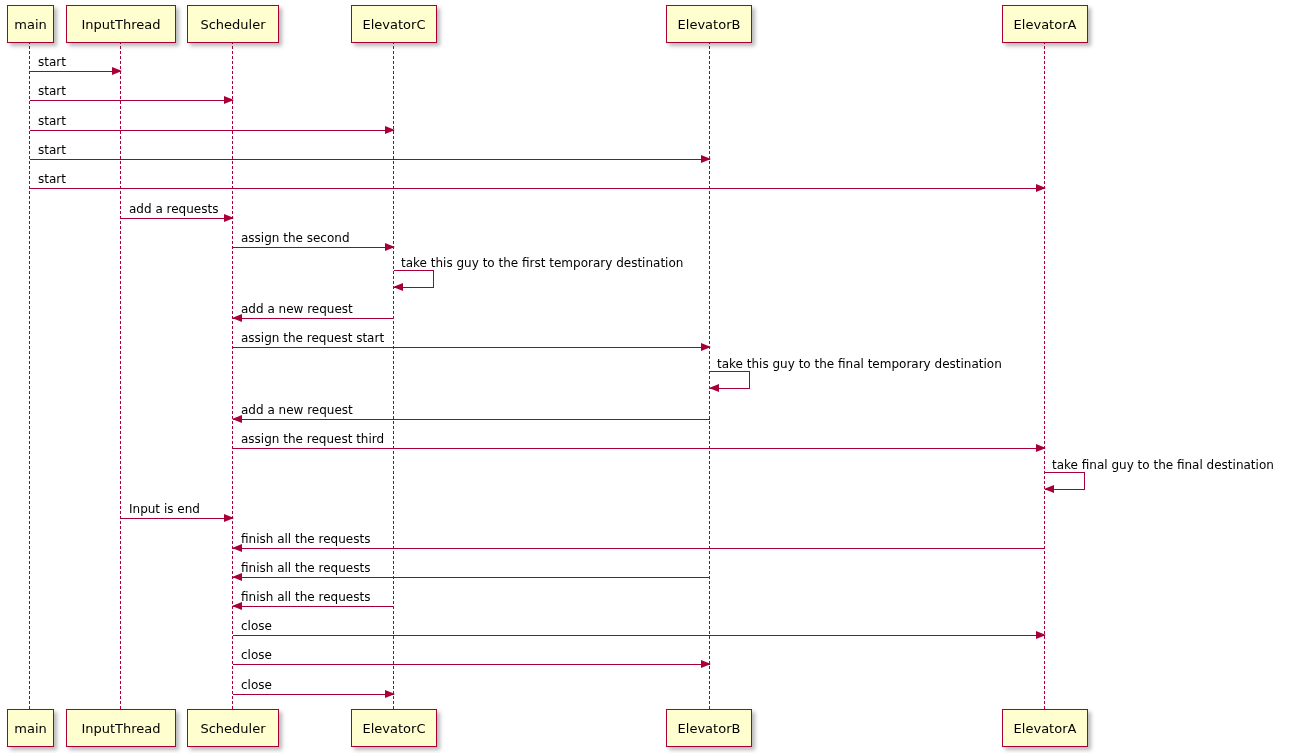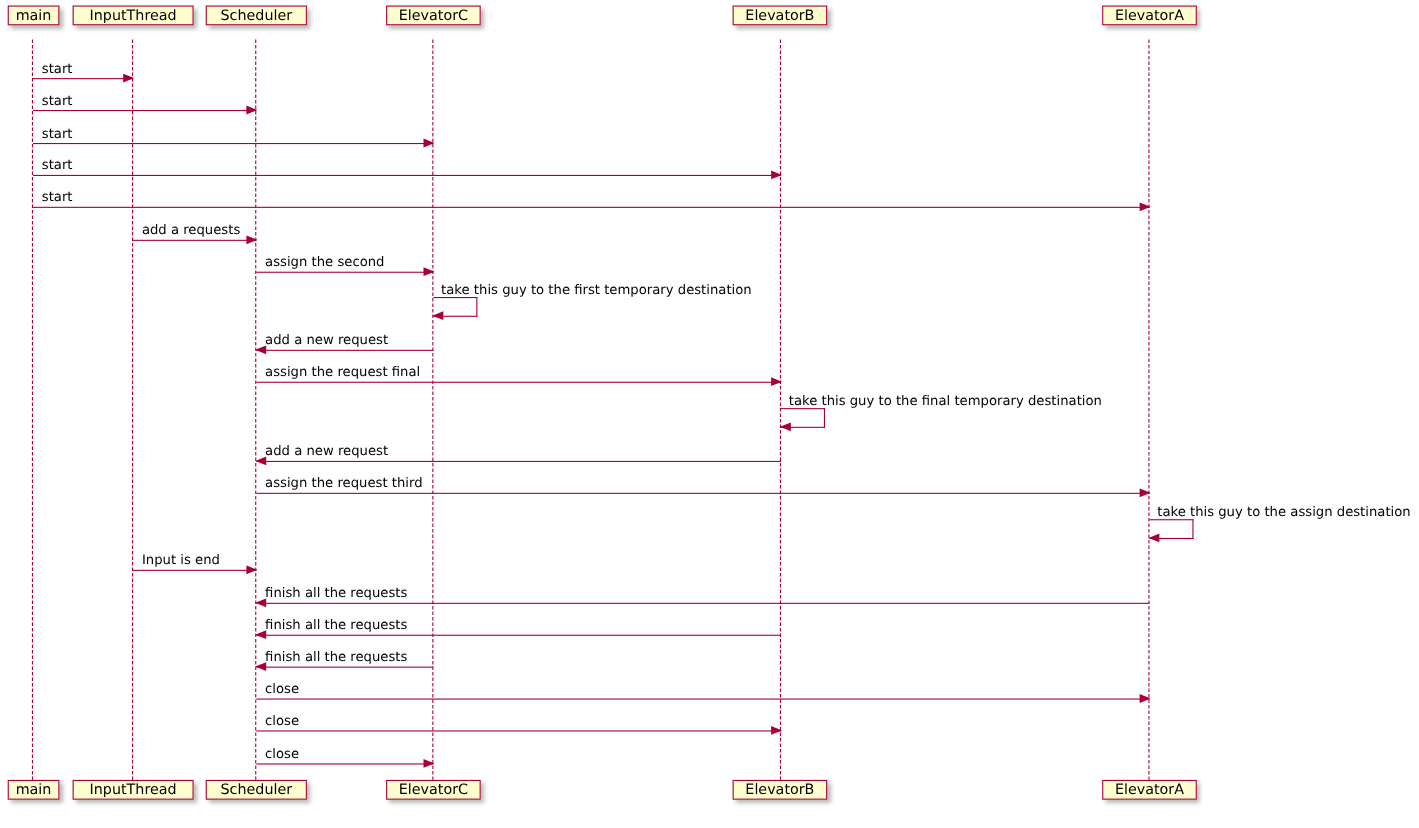--- a/index.html
+++ b/index.html
@@ -24,21 +24,21 @@
     background: #FEFECE;
     border: 1.5px solid #A80036;
     color: #000000;
     font-size: 13px;
     line-height: 1;
     display: flex;
     align-items: center;
     justify-content: center;
     white-space: nowrap;
     box-shadow: 3px 3px 4px rgba(0,0,0,0.28);
-    height: 18px;
+    height: 38px;
     z-index: 5;
   }
   
   .lifeline {
     position: absolute;
     width: 0;
     border-left: 1.5px dashed #A80036;
     z-index: 1;
   }
   
@@ -136,41 +136,41 @@
         <div class="msg-label" style="left: 401px; top: 257px;">take this guy to the first temporary destination</div>
       </div>
       <div>
         <div class="msg-line" style="left: 233px; top: 318px; width: 161px;"></div>
         <div class="arrow left" style="left: 232px; top: 314px;"></div>
         <div class="msg-label" style="left: 241px; top: 303px;">add a new request</div>
       </div>
       <div>
         <div class="msg-line" style="left: 233px; top: 347px; width: 477px;"></div>
         <div class="arrow right" style="left: 701px; top: 343px;"></div>
-        <div class="msg-label" style="left: 241px; top: 332px;">assign the request final</div>
+        <div class="msg-label" style="left: 241px; top: 332px;">assign the request start</div>
       </div>
       <div>
         <div class="selfloop" style="left: 710px; top: 371px; width: 40px; height: 18px;"></div>
         <div class="arrow left" style="left: 709px; top: 384px;"></div>
         <div class="msg-label" style="left: 717px; top: 358px;">take this guy to the final temporary destination</div>
       </div>
       <div>
         <div class="msg-line" style="left: 233px; top: 419px; width: 477px;"></div>
         <div class="arrow left" style="left: 232px; top: 415px;"></div>
         <div class="msg-label" style="left: 241px; top: 404px;">add a new request</div>
       </div>
       <div>
         <div class="msg-line" style="left: 233px; top: 448px; width: 812px;"></div>
         <div class="arrow right" style="left: 1036px; top: 444px;"></div>
         <div class="msg-label" style="left: 241px; top: 433px;">assign the request third</div>
       </div>
       <div>
         <div class="selfloop" style="left: 1045px; top: 472px; width: 40px; height: 18px;"></div>
         <div class="arrow left" style="left: 1044px; top: 485px;"></div>
-        <div class="msg-label" style="left: 1052px; top: 459px;">take this guy to the assign destination</div>
+        <div class="msg-label" style="left: 1052px; top: 459px;">take final guy to the final destination</div>
       </div>
       <div>
         <div class="msg-line" style="left: 121px; top: 518px; width: 112px;"></div>
         <div class="arrow right" style="left: 224px; top: 514px;"></div>
         <div class="msg-label" style="left: 129px; top: 503px;">Input is end</div>
       </div>
       <div>
         <div class="msg-line" style="left: 233px; top: 548px; width: 812px;"></div>
         <div class="arrow left" style="left: 232px; top: 544px;"></div>
         <div class="msg-label" style="left: 241px; top: 533px;">finish all the requests</div>

